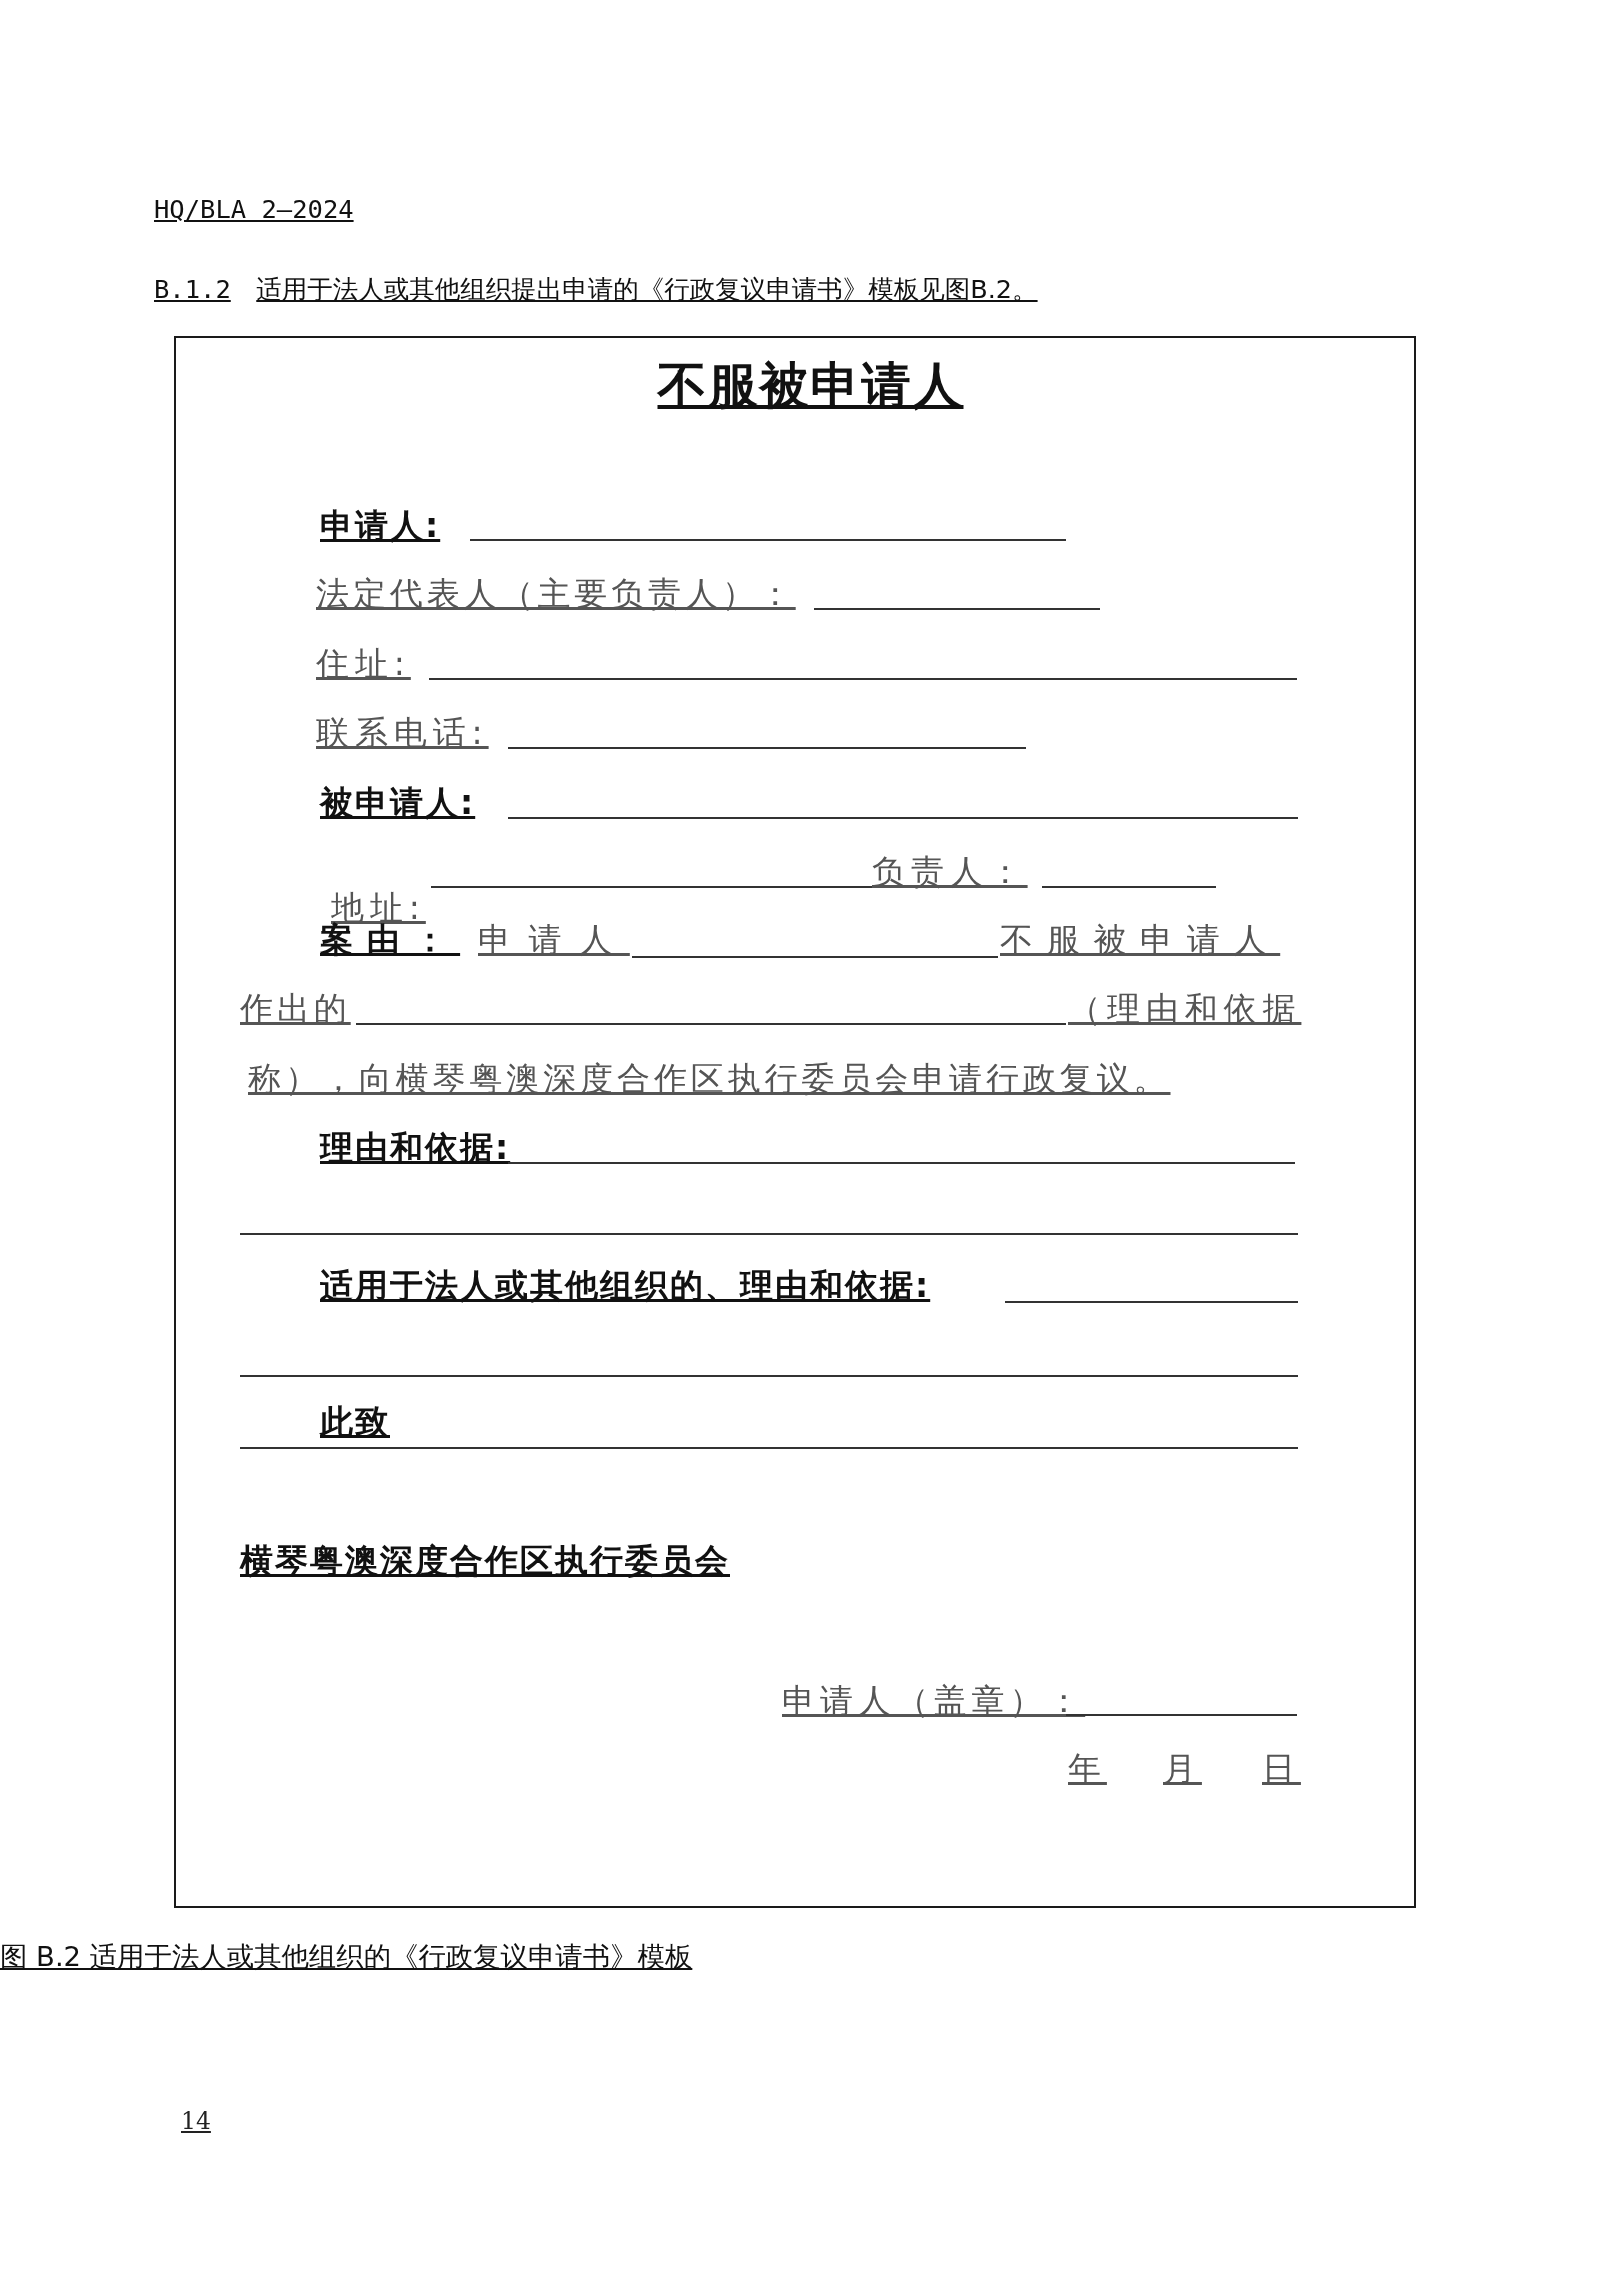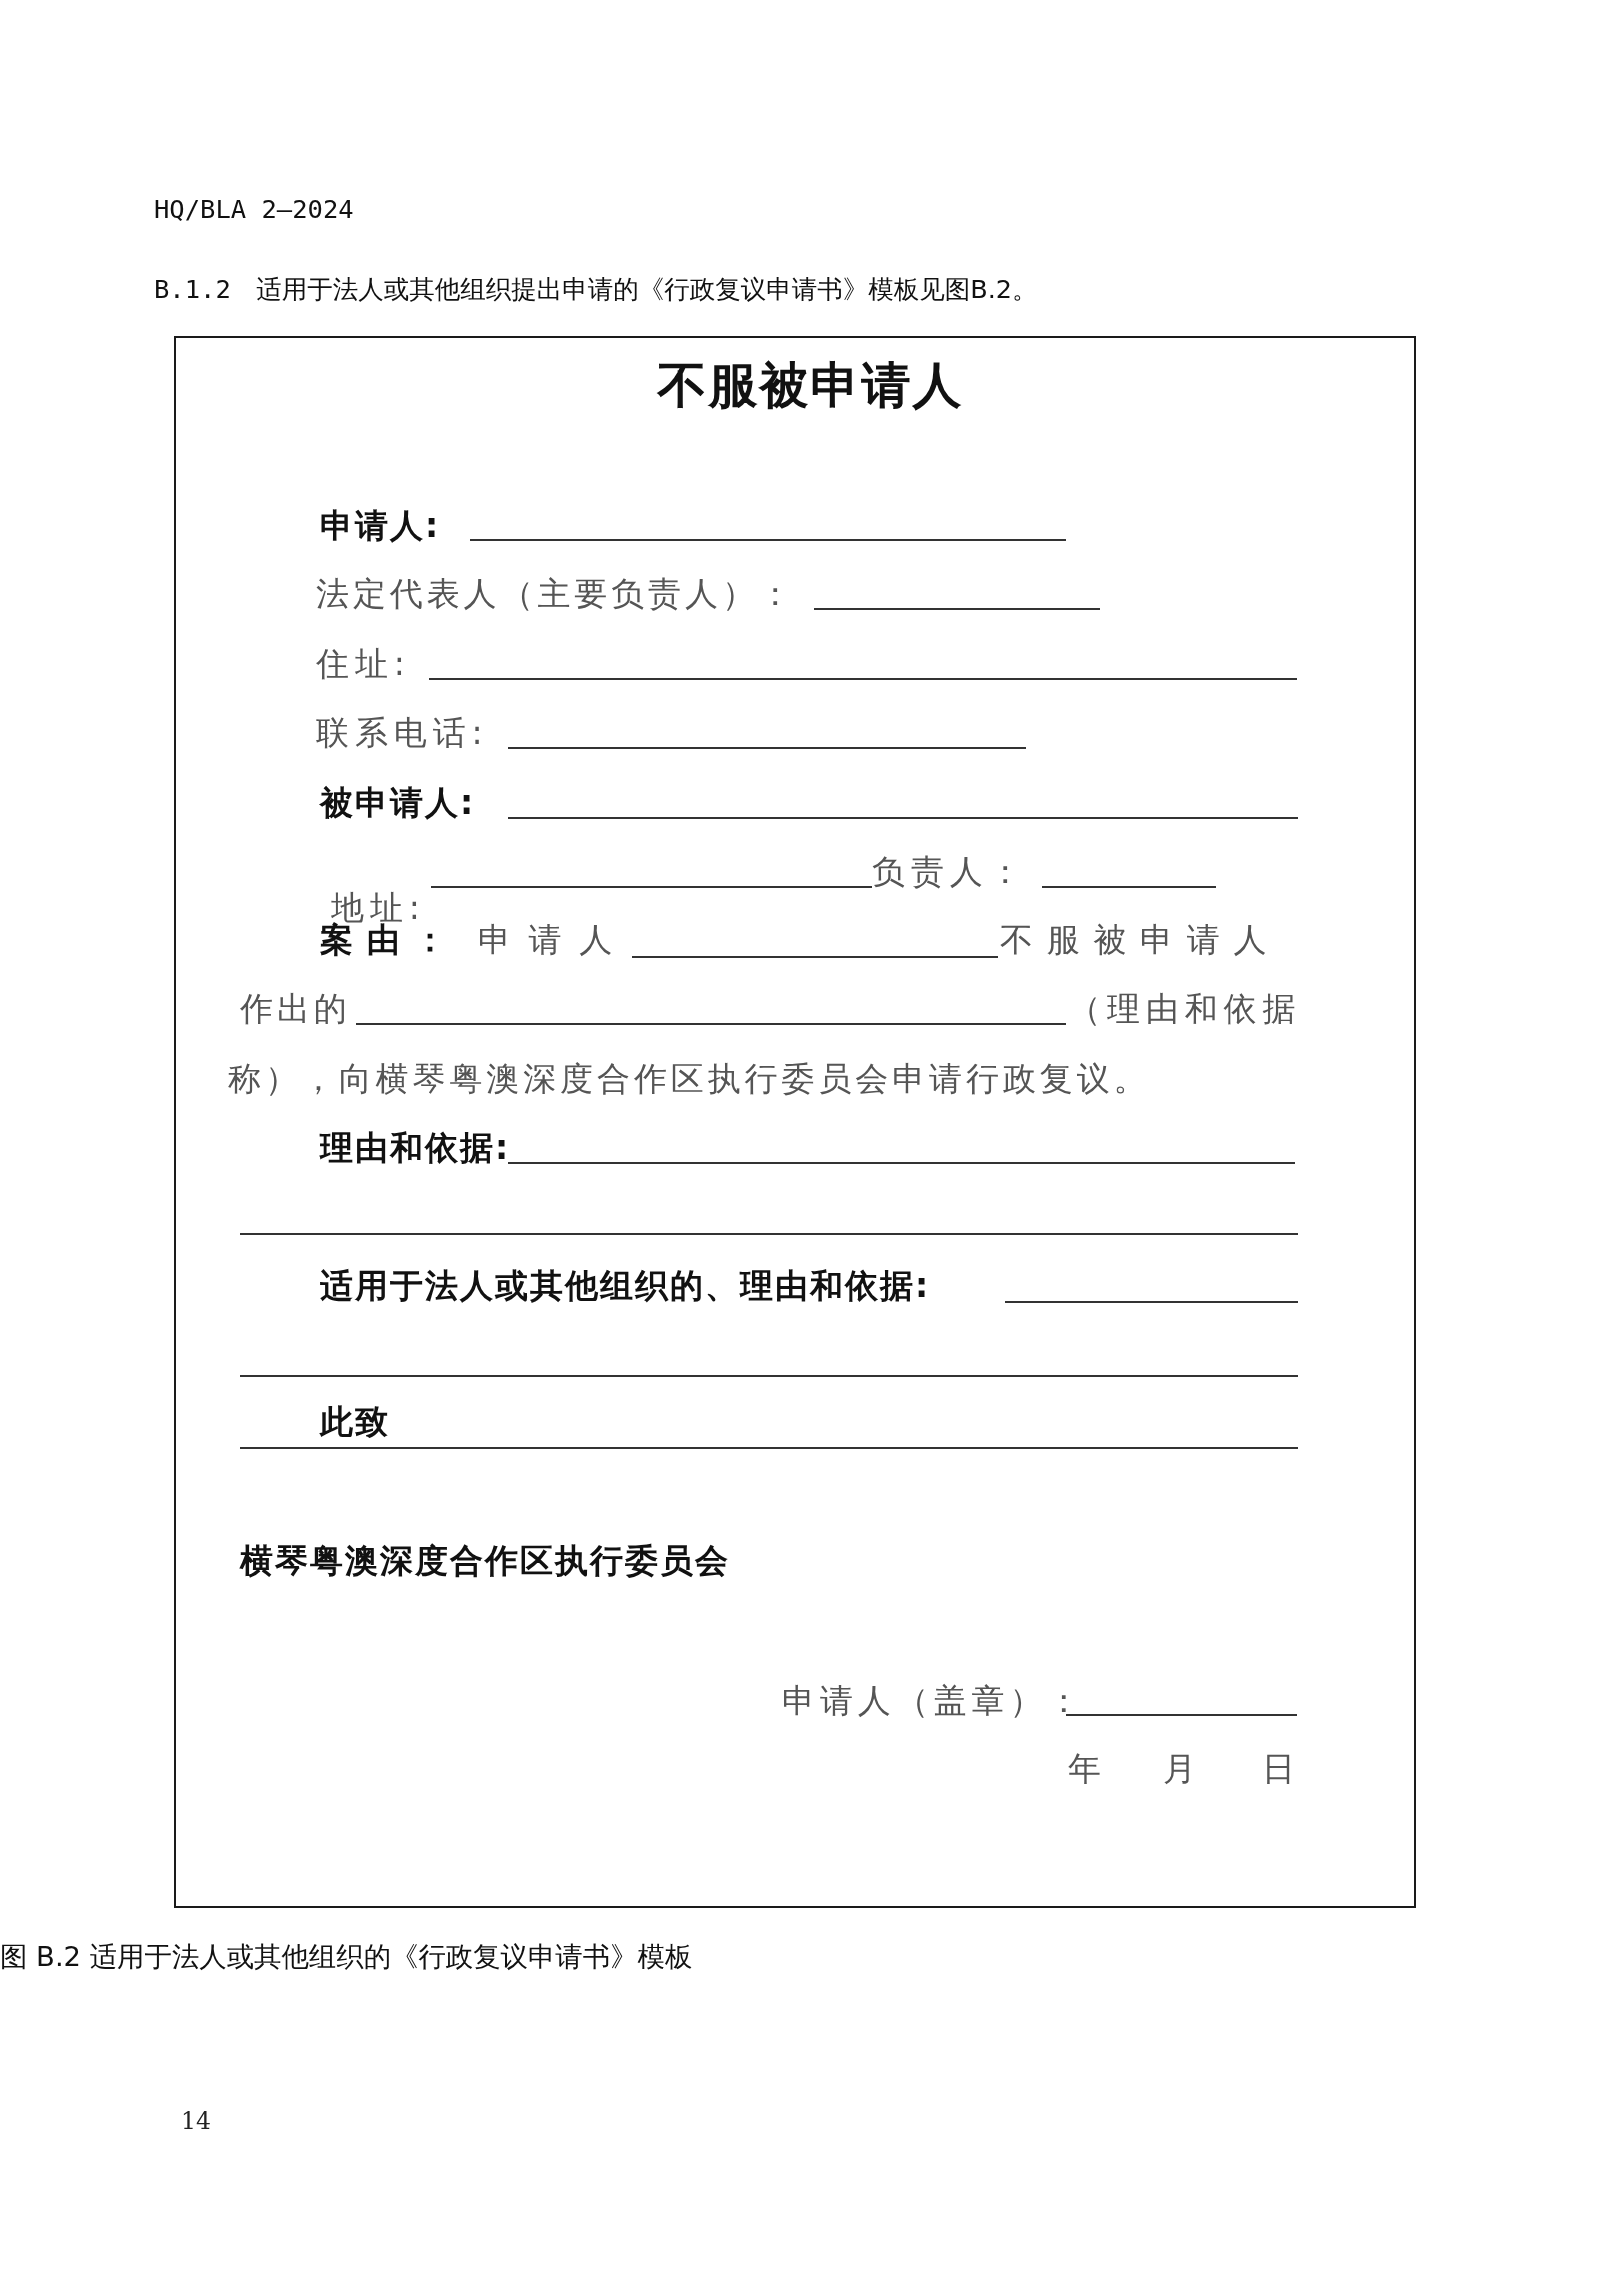--- a/index.html
+++ b/index.html
@@ -1,18 +1,18 @@
 <!DOCTYPE html>
 <html><head>
 <meta charset="utf-8">
 <style>
   html, body { margin: 0; padding: 0; background: #ffffff; }
   body { width: 1621px; height: 2293px; position: relative; overflow: hidden;
          font-family: "DejaVu Sans", sans-serif; color: #111; }
-  .abs { position: absolute; white-space: nowrap; }
+  .abs { position: absolute; white-space: nowrap; text-decoration: underline; }
   .doc-id { left: 154px; top: 194px; font-family: "DejaVu Sans Mono", monospace; font-size: 25.5px; color: #111; letter-spacing: 0px; }
   .clause { left: 154px; top: 272px; font-size: 25.5px; color: #111; }
   .clause .num { font-family: "DejaVu Sans Mono", monospace; margin-right: 25.5px; }
   .frame { left: 174px; top: 336px; width: 1242px; height: 1572px; border: 2px solid #1a1a1a; box-sizing: border-box; }
   .title { left: 0; width: 100%; top: 353px; text-align: center; font-size: 49px; font-weight: bold; color: #111; letter-spacing: 2px; }
   .lbl { font-size: 33px; color: #555; letter-spacing: 5.9px; }
   .lbl.bold { font-weight: bold; color: #111; letter-spacing: 2px; }
   .uline { position: absolute; height: 0; border-bottom: 2.9px solid #333; }
   .caption { left: 0; width: 100%; top: 1939px; text-align: left; font-size: 27.4px; color: #111; }
   .page-num { left: 181px; top: 2107px; font-family: "DejaVu Serif", serif; font-size: 23.5px; color: #222; }
@@ -53,21 +53,21 @@
 
 <div class="abs lbl bold" style="left:320px; top:918px; letter-spacing:13.7px;">案由：</div>
 <div class="abs lbl spaced" style="left:478px; top:918px;">申请人</div>
 <div class="uline" style="left:632px; top:956px; width:366px;"></div>
 <div class="abs lbl" style="left:1000px; top:918px; letter-spacing:13.7px;">不服被申请人</div>
 
 <div class="abs lbl" style="left:240px; top:987px; letter-spacing:3.9px;">作出的</div>
 <div class="uline" style="left:356px; top:1023px; width:710px;"></div>
 <div class="abs lbl" style="left:1068px; top:987px; letter-spacing:5.9px;">（理由和依据</div>
 
-<div class="abs lbl" style="left:228px; top:1057px; letter-spacing:3.9px;">称），向横琴粤澳深度合作区执行委员会申请行政复议。</div>
+<div class="abs lbl" style="left:248px; top:1057px; letter-spacing:3.9px;">称），向横琴粤澳深度合作区执行委员会申请行政复议。</div>
 
 <div class="abs lbl bold" style="left:320px; top:1126px;">理由和依据:</div>
 <div class="uline" style="left:508px; top:1162px; width:787px;"></div>
 <div class="uline" style="left:240px; top:1233px; width:1058px;"></div>
 
 <div class="abs lbl bold" style="left:320px; top:1264px;">适用于法人或其他组织的、理由和依据:</div>
 <div class="uline" style="left:1005px; top:1301px; width:293px;"></div>
 <div class="uline" style="left:240px; top:1375px; width:1058px;"></div>
 <div class="uline" style="left:240px; top:1447px; width:1058px;"></div>
 

